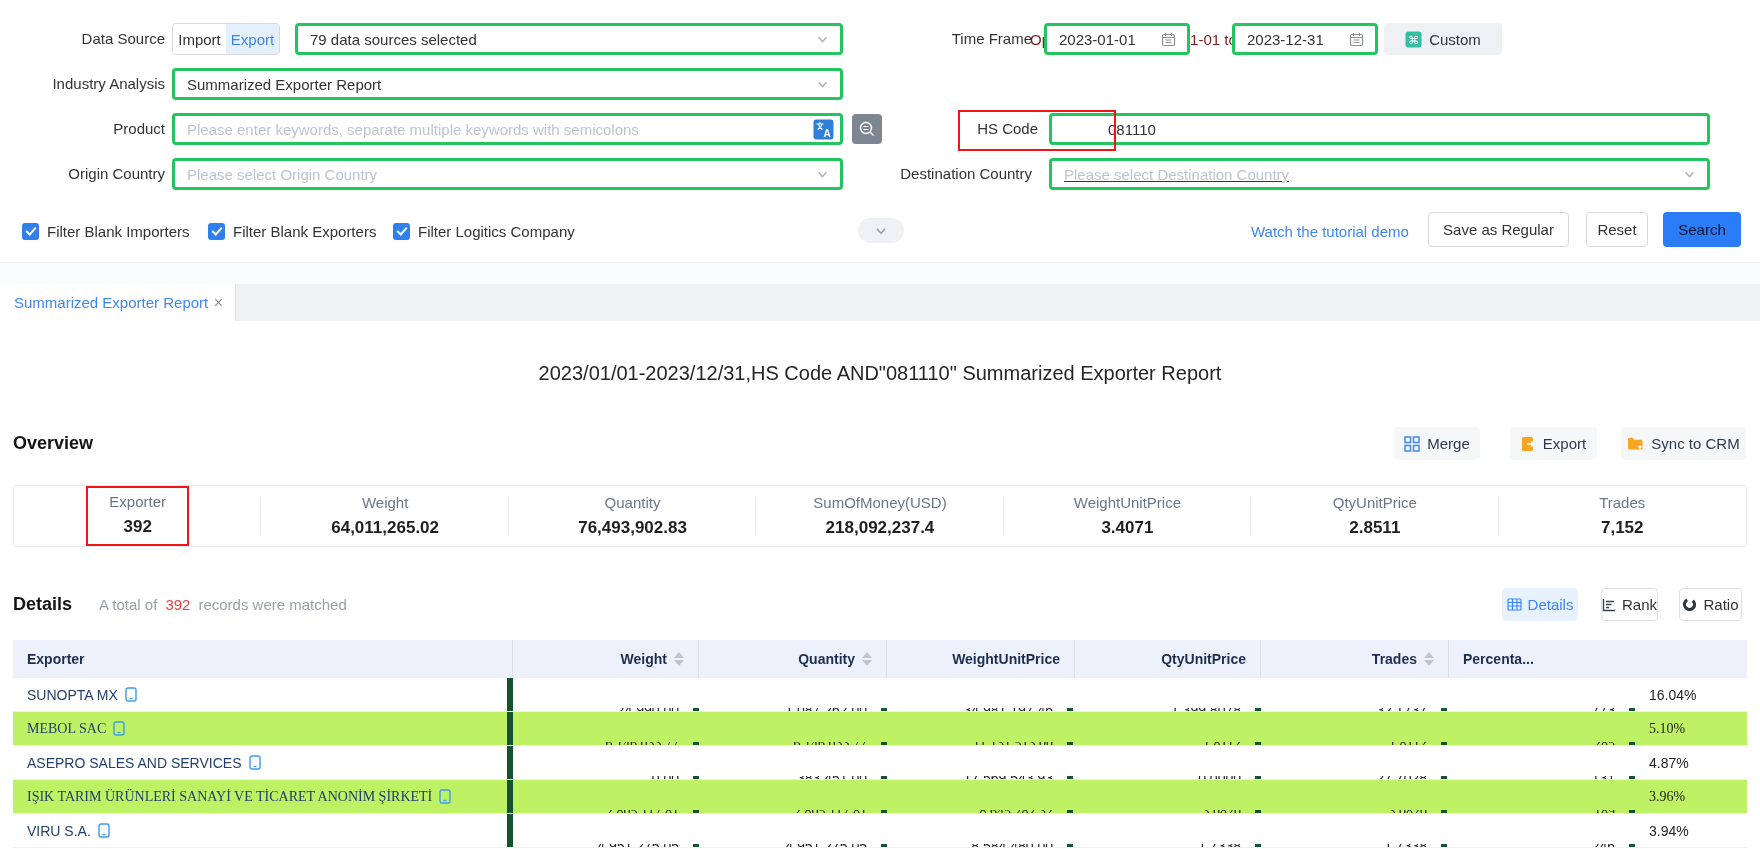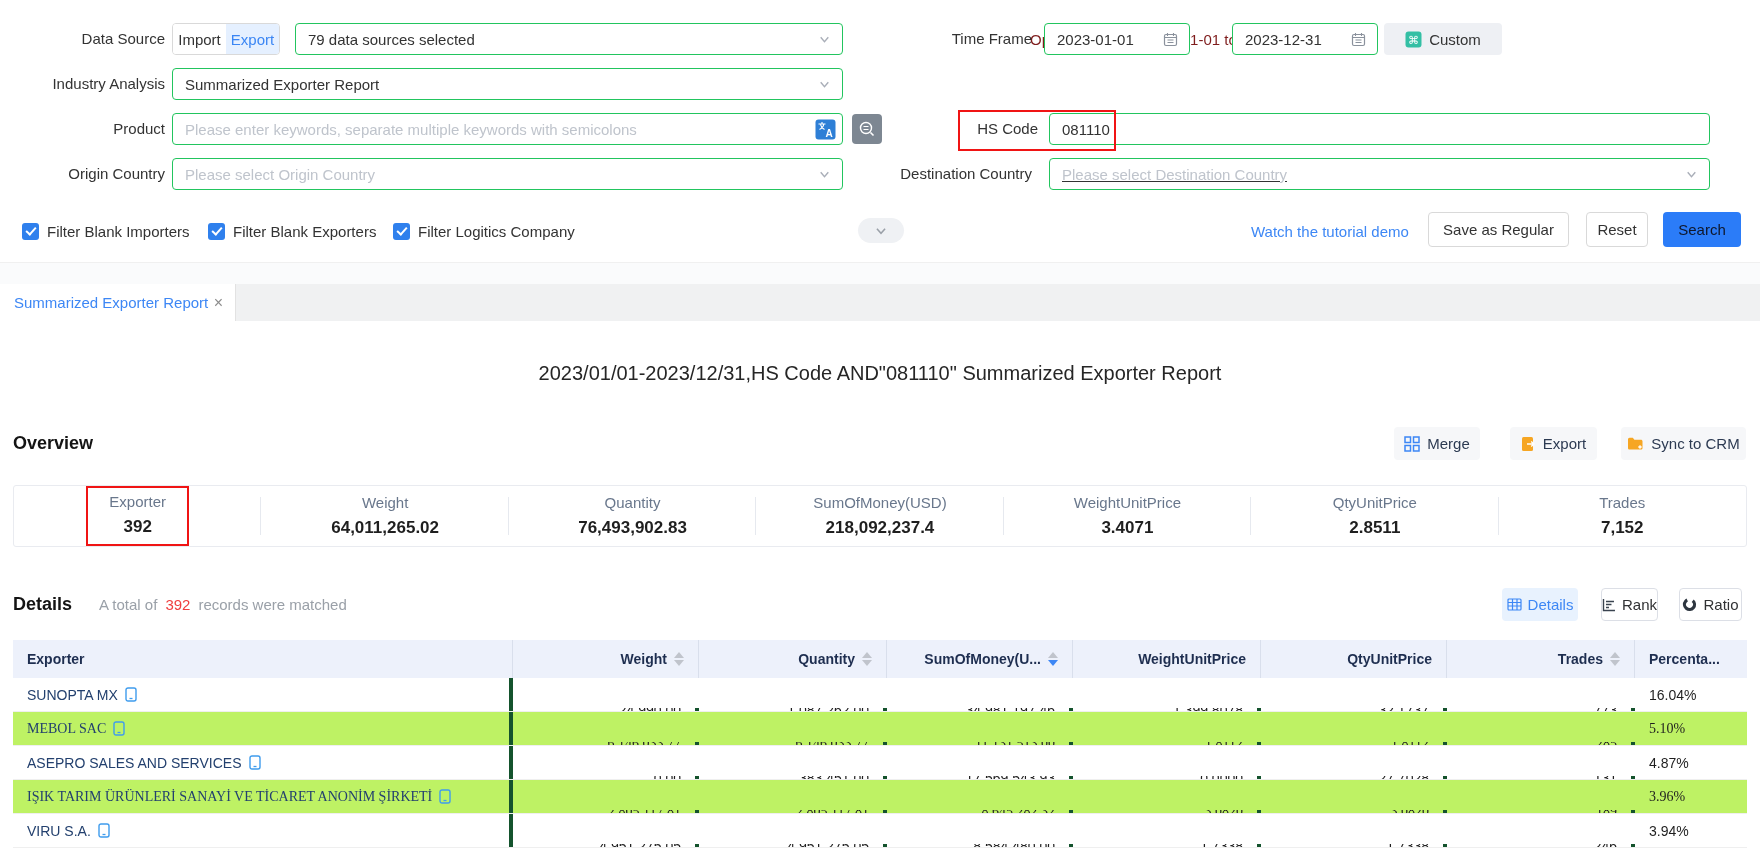--- a/index.html
+++ b/index.html
@@ -3,21 +3,21 @@
 <meta charset="utf-8">
 <style>
   * { box-sizing: border-box; margin: 0; padding: 0; }
   body {
     width: 1760px; height: 849px; position: relative; overflow: hidden;
     background: #fff; color: #333;
     font-family: "Liberation Sans", sans-serif; font-size: 15px;
   }
   .lbl { position: absolute; height: 32px; line-height: 32px; text-align: right; color: #333; white-space: nowrap; }
   .ctl {
-    position: absolute; height: 32px; border: 1px solid #22c55e; border-radius: 4px;
+    position: absolute; height: 32px; border: 3px solid #22c55e; border-radius: 4px;
     background: #fff; display: flex; align-items: center; font-size: 15px; color: #333;
   }
   .ctl .txt { padding-left: 12px; white-space: nowrap; overflow: hidden; }
   .ctl .ph { color: #bfc4cc; }
   .ctl .chev { margin-left: auto; padding-right: 11px; display: flex; align-items: center; }
   .ctl input { flex: 1; border: none; outline: none; background: transparent; font: inherit; color: #333; padding: 0 12px; min-width: 0; }
   .ctl input::placeholder { color: #bfc4cc; }
 
   
   .seg { position: absolute; left: 172px; top: 23px; height: 32px; display: flex; border: 1px solid #d9d9d9; border-radius: 4px; overflow: hidden; }
@@ -68,21 +68,21 @@
   .thead { display: flex; height: 38px; background: #edf1fb; }
   .th { display: flex; align-items: center; font-weight: bold; font-size: 14px; color: #1e2e50; border-right: 1px solid #d9dfec; padding: 0 14px; }
   .th:last-child { border-right: none; }
   .th.r { justify-content: flex-end; }
   .sorter { display: inline-flex; flex-direction: column; margin-left: 7px; cursor: pointer; }
   .car-up { width: 0; height: 0; border-left: 5px solid transparent; border-right: 5px solid transparent; border-bottom: 6px solid #c0c4cc; margin-bottom: 2px; }
   .car-down { width: 0; height: 0; border-left: 5px solid transparent; border-right: 5px solid transparent; border-top: 6px solid #c0c4cc; }
   .car-down.active { border-top-color: #3d87f5; }
   .tr { display: flex; height: 34px; background: #fff; border-bottom: 1px solid #efefef; }
   .tr.alt { background: #bef264; font-family: Liberation Serif, serif; }
-  .td { display: flex; align-items: center; font-size: 14px; color: #1f1f1f; border-right: 4px solid #14532d; padding: 0 14px; overflow: hidden; white-space: nowrap; }
+  .td { display: flex; align-items: center; font-size: 14px; color: #1f1f1f; border-right: 6px solid #14532d; padding: 0 14px; overflow: hidden; white-space: nowrap; }
   .td:last-child { border-right: none; }
   .td.r { justify-content: flex-end; margin-top: 30px; }
   .exp-name { color: #23406e; cursor: pointer; display: flex; align-items: center; gap: 7px; overflow: hidden; white-space: nowrap; }
 
   .icon-sq-btn { position: absolute; left: 852px; top: 114px; width: 30px; height: 30px; background: #7d8792; border-radius: 4px; display: flex; align-items: center; justify-content: center; cursor: pointer; }
 </style>
 </head>
 <body>
 
 <div class="optional-range"><span>Optional range：</span><span>2021-01-01 to 2024-03-15</span></div>
@@ -149,21 +149,21 @@
     </span>
 </div>
 <div class="icon-sq-btn">
   <svg width="18" height="18" viewBox="0 0 18 18">
       <circle cx="8" cy="8" r="5.5" fill="none" stroke="#fff" stroke-width="1.4"></circle>
       <path d="M5.5 6.5h5M5.5 9.5h5" stroke="#fff" stroke-width="1.2"></path>
       <path d="M12.5 12.5l3 3" stroke="#fff" stroke-width="1.6"></path>
     </svg>
 </div>
 <div class="lbl" style="left:950px; top:113px; width:88px;">HS Code</div>
-<div class="ctl" style="left:1049px; top:113px; width:661px;">
+<div class="ctl" style="left:1049px; top:113px; width:661px;padding-left:44px;">
   <input value="081110" style="">
 </div>
 <div class="redbox" style="left:958px; top:110px; width:158px; height:41px;"></div>
 
 <div class="lbl" style="left:20px; top:158px; width:145px;">Origin Country</div>
 <div class="ctl" style="left:172px; top:158px; width:671px;">
   <span class="txt ph">Please select Origin Country</span>
   <span class="chev">
       <svg width="13" height="13" viewBox="0 0 12 12">
         <path d="M2.5 4l3.5 4 3.5-4" fill="none" stroke="#a9aeb8" stroke-width="1.3"></path>
@@ -317,27 +317,20 @@
         <span class="sorter">
           <span class="car-up"></span>
           <span class="car-down"></span>
         </span>
       </div>
       <div class="th r" style="width: 188px;">
         <span>Quantity</span>
         <span class="sorter">
           <span class="car-up"></span>
           <span class="car-down"></span>
-        </span>
-      </div>
-      <div class="th r" style="width: 186px;">
-        <span>SumOfMoney(U...</span>
-        <span class="sorter">
-          <span class="car-up"></span>
-          <span class="car-down active"></span>
         </span>
       </div>
       <div class="th r" style="width: 188px;">
         <span>WeightUnitPrice</span>
       </div>
       <div class="th r" style="width: 186px;">
         <span>QtyUnitPrice</span>
       </div>
       <div class="th r" style="width: 188px;">
         <span>Trades</span>

